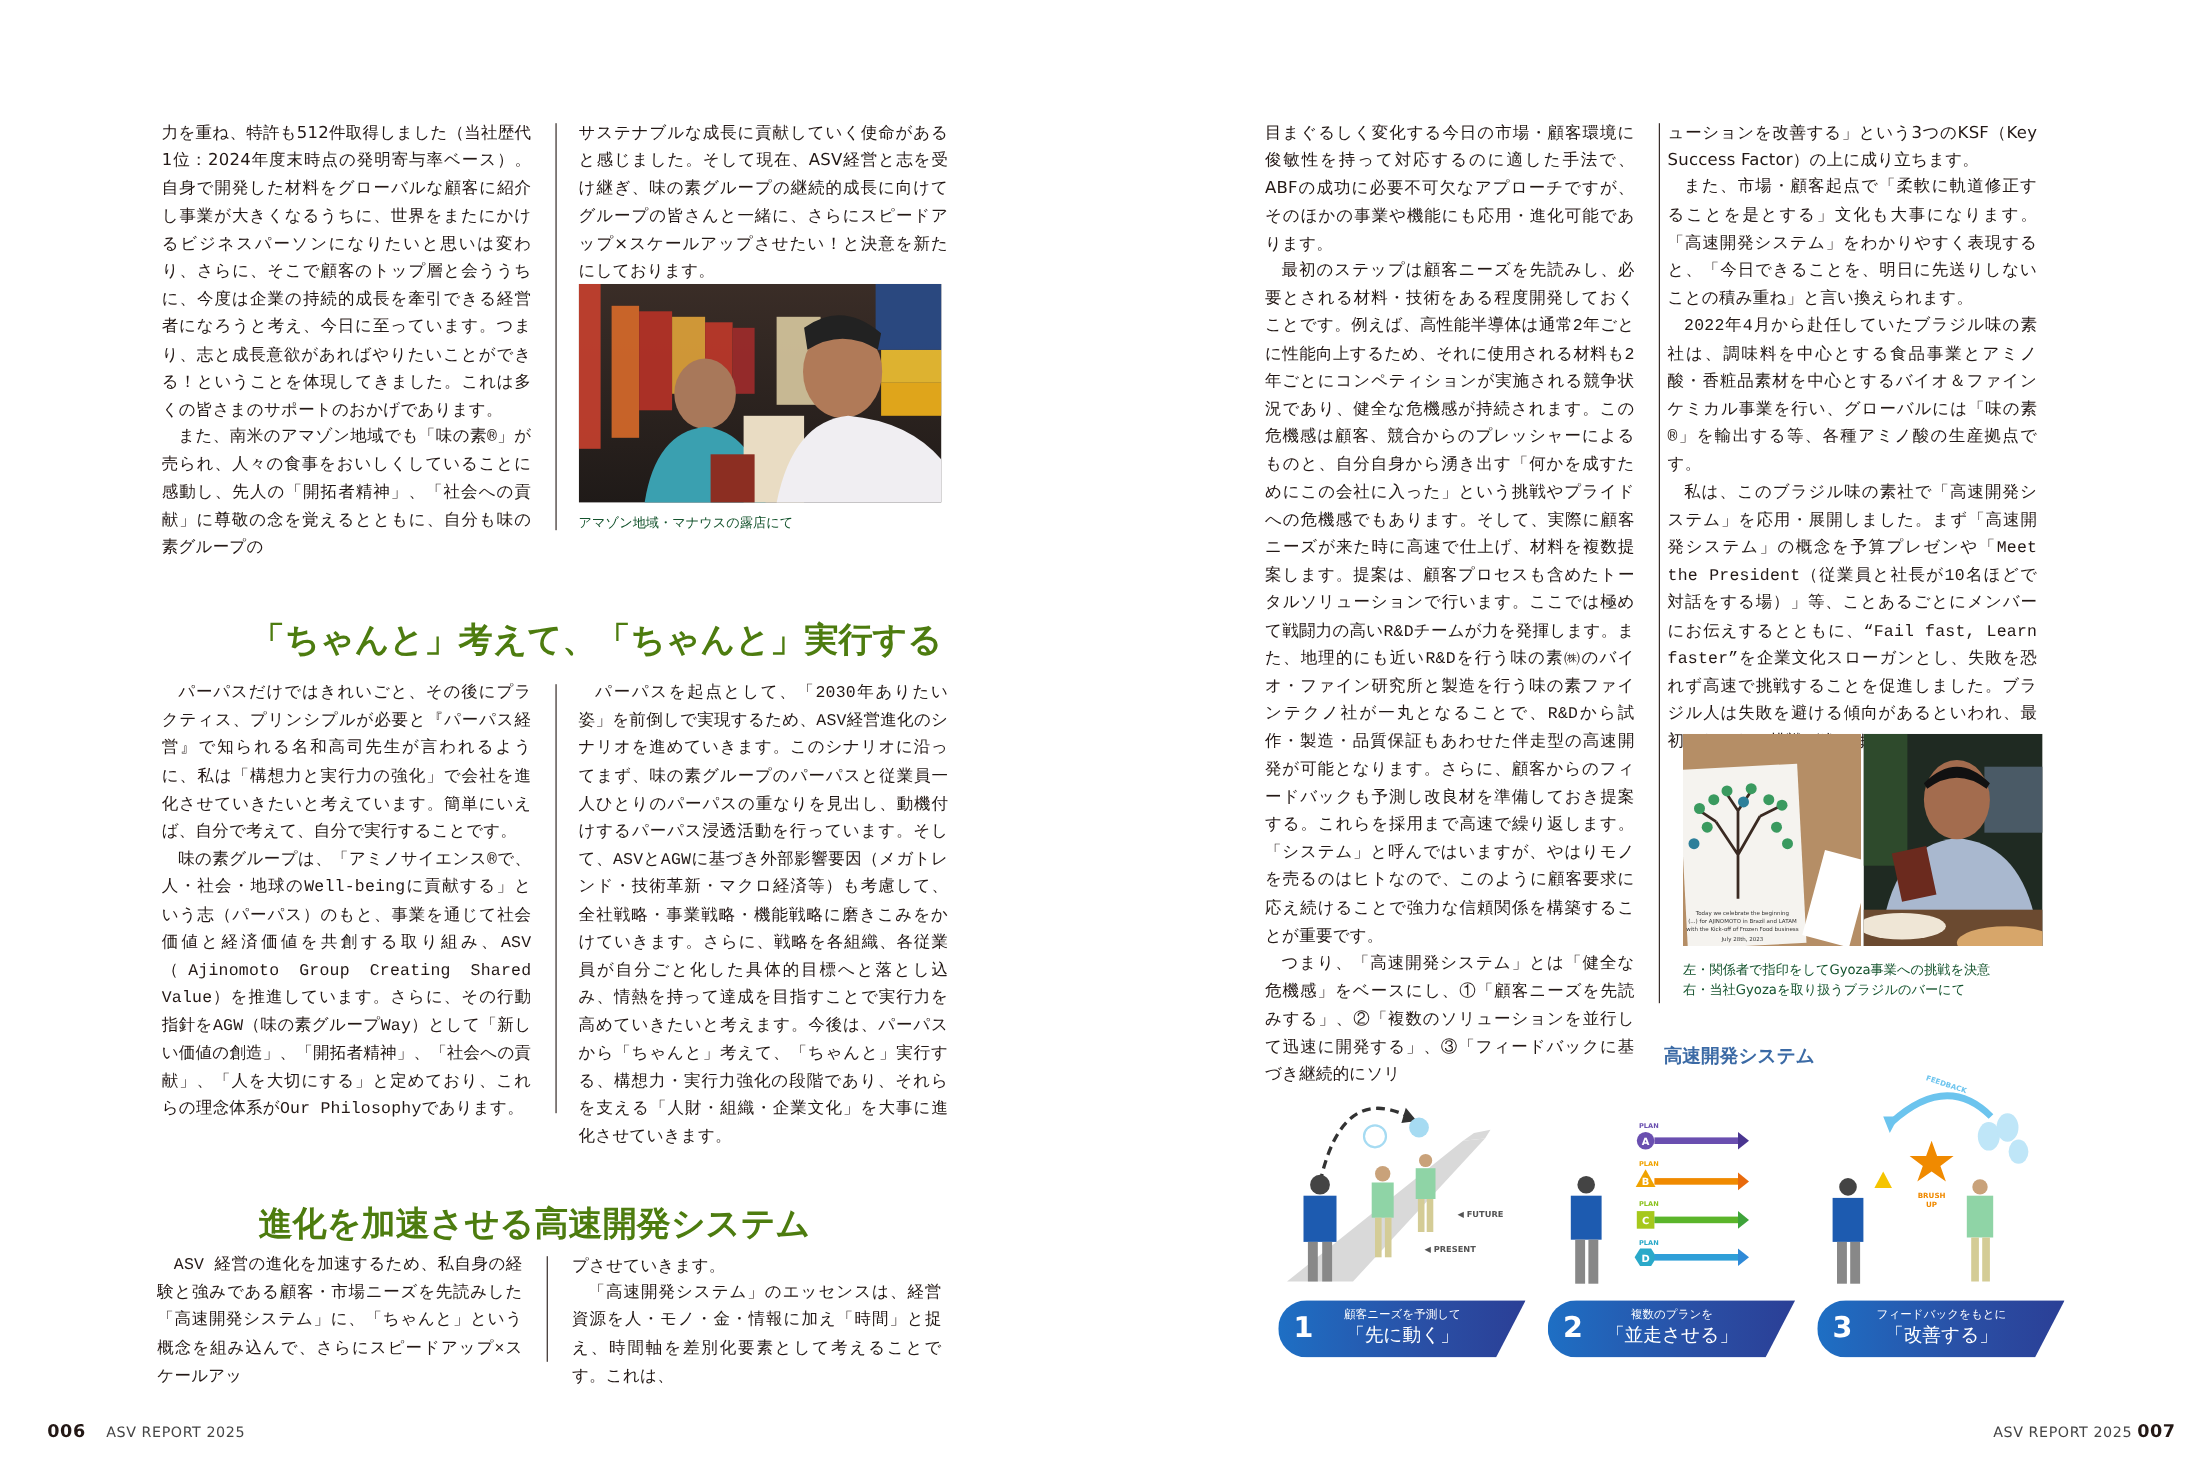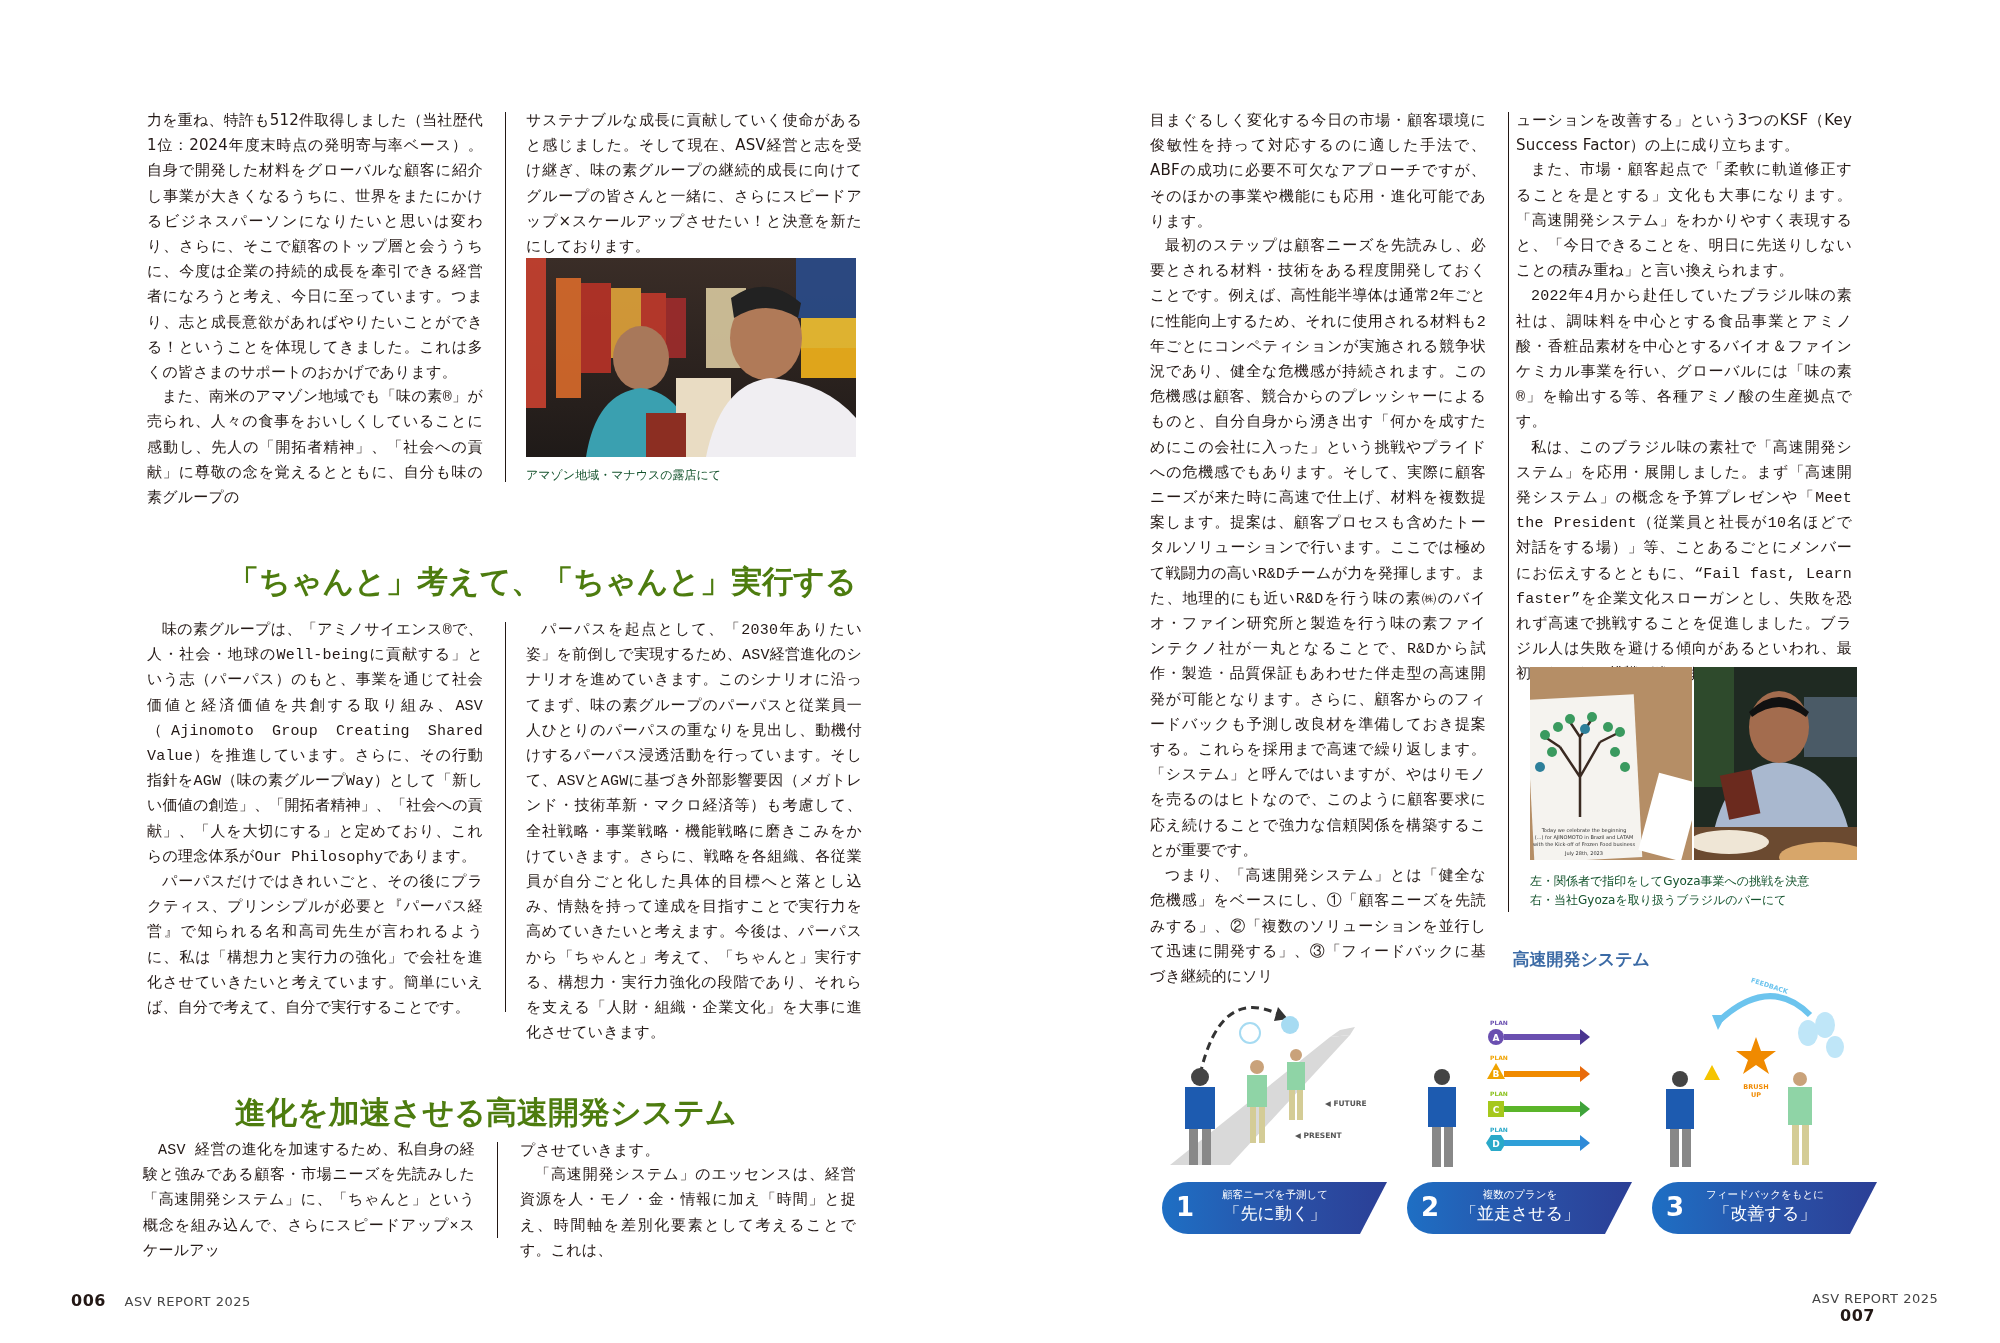--- a/index.html
+++ b/index.html
@@ -12,21 +12,21 @@
   .col p.indent { text-indent: 1em; font-family: Liberation Mono, monospace; }
   .vrule { position: absolute; width: 1px; background: #231815; }
   .heading {
     position: absolute; color: #4d7c0f; font-weight: bold; white-space: nowrap;
     font-family: "DejaVu Sans", sans-serif;
     margin-top: 10px;
   }
   .photo { position: absolute; overflow: hidden; }
   .caption { position: absolute; font-size: 12px; line-height: 19px; color: #14532d; }
   .footer { position: absolute; top: 1291px; font-size: 13px; color: #444; letter-spacing: 0.5px; font-family: "DejaVu Sans", sans-serif; }
-  .footer .pg { font-weight: bold; font-size: 16px; color: #231815; margin-left: 28px; }
+  .footer .pg { font-weight: bold; font-size: 16px; color: #231815; }
   .diagram-title { position: absolute; left: 1390px; top: 948px; width: 260px; text-align: right; color: #3b6aa5; font-weight: bold; font-size: 17px; }
   .step-badge {
     position: absolute; top: 1182px; height: 52px; width: 225px;
     background: linear-gradient(90deg, #1e6fc4 0%, #2a4fa5 60%, #2b3f96 100%);
     border-radius: 26px 0 0 26px;
     clip-path: polygon(0 0, 100% 0, 88% 100%, 0 100%);
     color: #fff;
   }
   .step-badge .num { position: absolute; left: 14px; top: 10px; font-size: 26px; font-weight: bold; }
   .step-badge .sub { position: absolute; left: 38px; width: 150px; top: 6px; font-size: 10.5px; text-align: center; }
@@ -72,22 +72,22 @@
     <ellipse cx="240" cy="80" rx="36" ry="42" fill="#b07a58"></ellipse>
     <path d="M180 199 Q195 125 245 120 Q300 125 330 160 L330 199 Z" fill="#f0eef2"></path>
     <path d="M205 40 Q240 15 275 45 L272 60 Q240 40 208 60 Z" fill="#222"></path>
   </svg>
 </div>
 <div class="caption" style="left:526px; top:466px;">アマゾン地域・マナウスの露店にて</div>
 
 <div class="heading" style="left:228px; top:551px; font-size:31px;">「ちゃんと」考えて、「ちゃんと」実行する</div>
 
 <div class="col" style="left:147px; top:618px; width:336px;">
+    <p class="indent">パーパスだけではきれいごと、その後にプラクティス、プリンシプルが必要と『パーパス経営』で知られる名和高司先生が言われるように、私は「構想力と実行力の強化」で会社を進化させていきたいと考えています。簡単にいえば、自分で考えて、自分で実行することです。</p>
     <p class="indent">味の素グループは、「アミノサイエンス®で、人・社会・地球のWell-beingに貢献する」という志（パーパス）のもと、事業を通じて社会価値と経済価値を共創する取り組み、ASV（Ajinomoto Group Creating Shared Value）を推進しています。さらに、その行動指針をAGW（味の素グループWay）として「新しい価値の創造」、「開拓者精神」、「社会への貢献」、「人を大切にする」と定めており、これらの理念体系がOur Philosophyであります。</p>
-    <p class="indent">パーパスだけではきれいごと、その後にプラクティス、プリンシプルが必要と『パーパス経営』で知られる名和高司先生が言われるように、私は「構想力と実行力の強化」で会社を進化させていきたいと考えています。簡単にいえば、自分で考えて、自分で実行することです。</p>
   </div>
 <div class="vrule" style="left:505px; top:622px; height:390px;"></div>
 <div class="col" style="left:526px; top:618px; width:336px;">
     <p class="indent">パーパスを起点として、「2030年ありたい姿」を前倒しで実現するため、ASV経営進化のシナリオを進めていきます。このシナリオに沿ってまず、味の素グループのパーパスと従業員一人ひとりのパーパスの重なりを見出し、動機付けするパーパス浸透活動を行っています。そして、ASVとAGWに基づき外部影響要因（メガトレンド・技術革新・マクロ経済等）も考慮して、全社戦略・事業戦略・機能戦略に磨きこみをかけていきます。さらに、戦略を各組織、各従業員が自分ごと化した具体的目標へと落とし込み、情熱を持って達成を目指すことで実行力を高めていきたいと考えます。今後は、パーパスから「ちゃんと」考えて、「ちゃんと」実行する、構想力・実行力強化の段階であり、それらを支える「人財・組織・企業文化」を大事に進化させていきます。</p>
   </div>
 
 <div class="heading" style="left:235px; top:1082px; font-size:31px;">進化を加速させる高速開発システム</div>
 
 <div class="col" style="left:143px; top:1138px; width:332px;">
     <p class="indent">ASV 経営の進化を加速するため、私自身の経験と強みである顧客・市場ニーズを先読みした「高速開発システム」に、「ちゃんと」という概念を組み込んで、さらにスピードアップ×スケールアッ</p>

